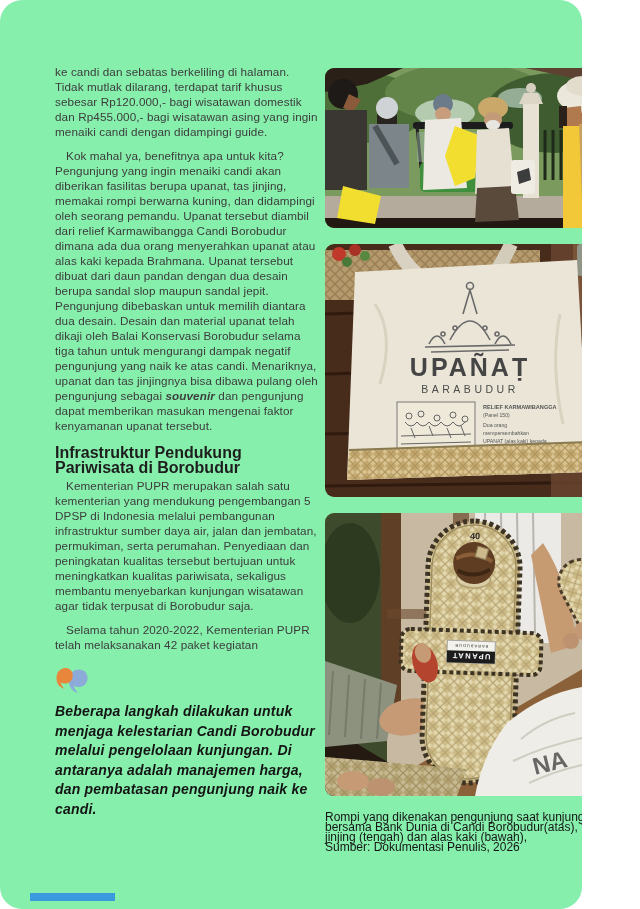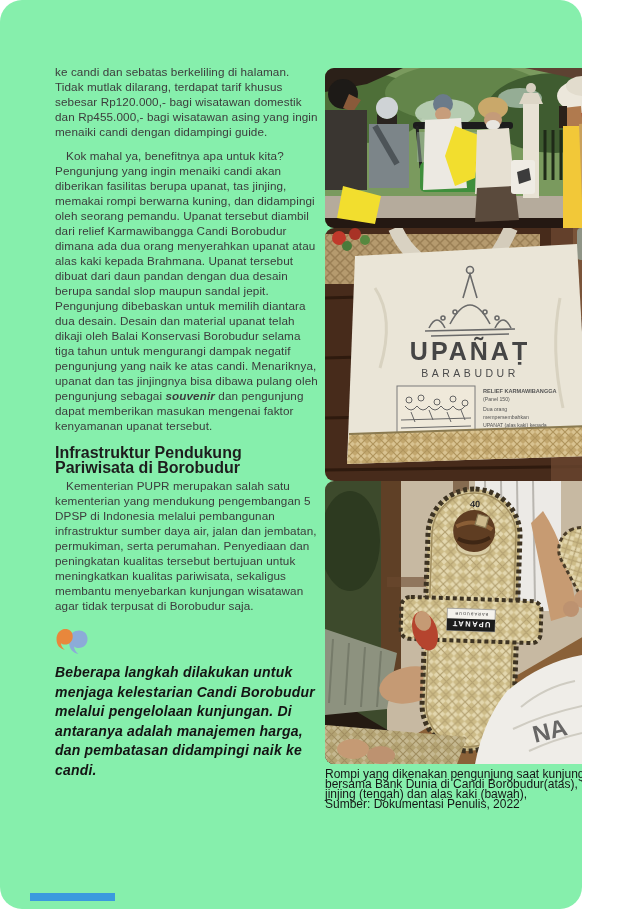--- a/index.html
+++ b/index.html
@@ -9,50 +9,51 @@
   .col-left{position:absolute;left:55px;top:64px;width:266px;color:#3c3c3c;}
   .body-p{font-size:11.7px;line-height:15px;margin:0 0 9px 0;text-align:left;letter-spacing:0.1px;}
   .indent{text-indent:11px;}
   .body-p i{font-style:italic;font-weight:bold;}
   .sec-heading{font-size:16px;line-height:15px;font-weight:700;color:#1d1d1d;margin:12px 0 3px 0;}
   .quote-icon{margin:14px 0 6px 0;height:30px;}
   .pullquote{font-size:14px;line-height:19.5px;font-weight:700;font-style:italic;color:#141414;
              letter-spacing:0.2px;}
   
   .col-right{position:absolute;left:325px;top:68px;width:288px;}
-  .photo{border-radius:9px;overflow:hidden;display:block;margin-bottom:0;}
+  .photo{border-radius:9px;overflow:hidden;display:block;margin-bottom:16px;}
   .photo svg{display:block;}
   .caption{margin-top:5px;font-size:12px;line-height:10px;color:#151515;width:288px;}
   .caption .src{display:block;}
   
   .footer-bar{position:absolute;left:30px;top:893px;width:85px;height:8px;background:#3b9ade;}
 </style>
 </head>
 <body>
 
 <div class="page">
 
   <div class="col-left">
     <p class="body-p">ke candi dan sebatas berkeliling di halaman. Tidak mutlak dilarang, terdapat tarif khusus sebesar Rp120.000,- bagi wisatawan domestik dan Rp455.000,- bagi wisatawan asing yang ingin menaiki candi dengan didampingi guide.</p>
 
     <p class="body-p indent"><span>Kok mahal ya, benefitnya apa untuk kita? Pengunjung yang ingin menaiki candi akan diberikan fasilitas berupa upanat, tas jinjing, memakai rompi berwarna kuning, dan didampingi oleh seorang pemandu. Upanat tersebut diambil dari relief Karmawibangga Candi Borobudur dimana ada dua orang menyerahkan upanat atau alas kaki kepada Brahmana. Upanat tersebut dibuat dari daun pandan dengan dua desain berupa sandal slop maupun sandal jepit. Pengunjung dibebaskan untuk memilih diantara dua desain. Desain dan material upanat telah dikaji oleh Balai Konservasi Borobudur selama tiga tahun untuk mengurangi dampak negatif pengunjung yang naik ke atas candi. Menariknya, upanat dan tas jinjingnya bisa dibawa pulang oleh pengunjung sebagai </span><i>souvenir</i><span> dan pengunjung dapat memberikan masukan mengenai faktor kenyamanan upanat tersebut.</span></p>
 
     <h3 class="sec-heading">Infrastruktur Pendukung Pariwisata di Borobudur</h3>
 
     <p class="body-p indent">Kementerian PUPR merupakan salah satu kementerian yang mendukung pengembangan 5 DPSP di Indonesia melalui pembangunan infrastruktur sumber daya air, jalan dan jembatan, permukiman, serta perumahan. Penyediaan dan peningkatan kualitas tersebut bertujuan untuk meningkatkan kualitas pariwisata, sekaligus membantu menyebarkan kunjungan wisatawan agar tidak terpusat di Borobudur saja.</p>
 
+    <p class="body-p indent">Selama tahun 2020-2022, Kementerian PUPR telah melaksanakan 42 paket kegiatan</p>
 
     <div class="quote-icon">
       <svg width="40" height="30" viewBox="0 0 40 30">
         <path d="M20.5 4 c6 -2 11.5 1 12 7 c0.5 6 -3.5 10 -9 10 c-2 0 -3.5 -0.6 -4.5 -1.5 c0.3 3.2 2 5.8 4.5 7.5 c-5.5 -0.8 -9.5 -5.5 -9.5 -12 c0 -5.5 2.5 -9.6 6.5 -11z" fill="#8cabd8"></path>
         <path d="M7.5 2.5 c5 -1.6 9.8 1 10.2 6.2 c0.4 5.2 -3 8.8 -7.8 8.8 c-1.7 0 -3 -0.5 -4 -1.3 c0.3 2.8 1.8 5 3.9 6.6 c-4.8 -0.7 -8.3 -4.8 -8.3 -10.5 c0 -4.8 2.3 -8.4 6 -9.8z" fill="#e8873c"></path>
       </svg>
     </div>
 
-    <div class="pullquote">Beberapa langkah dilakukan untuk menjaga kelestarian Candi Borobudur melalui pengelolaan kunjungan. Di antaranya adalah manajemen harga, dan pembatasan didampingi naik ke candi.</div>
+    <div class="pullquote">Beberapa langkah dilakukan untuk menjaga kelestarian Candi Borobudur melalui pengelolaan kunjungan. Di antaranya adalah manajemen harga, dan pembatasan pengunjung naik ke candi.</div>
   </div>
 
   <div class="col-right">
 
     <div class="photo">
       <svg width="288" height="160" viewBox="0 0 288 160">
         <rect width="288" height="160" fill="#7a9a5e"></rect>
         <ellipse cx="40" cy="40" rx="60" ry="35" fill="#4e6f38"></ellipse>
         <ellipse cx="140" cy="25" rx="80" ry="30" fill="#63854a"></ellipse>
         <ellipse cx="230" cy="45" rx="70" ry="40" fill="#3f5c30"></ellipse>
@@ -286,18 +287,18 @@
 
         <polygon points="0,244 142,256 132,283 0,283" fill="url(#weave2)"></polygon>
         <polygon points="0,244 142,256 132,283 0,283" fill="#6b5a38" opacity="0.25"></polygon>
         <ellipse cx="28" cy="268" rx="16" ry="10" fill="#c59a74"></ellipse>
         <ellipse cx="56" cy="274" rx="14" ry="9" fill="#bd9270"></ellipse>
       </svg>
     </div>
 
     <div class="caption">
       <span>Rompi yang dikenakan pengunjung saat kunjungan bersama Bank Dunia di Candi Borobudur(atas), tas jinjing (tengah) dan alas kaki (bawah),</span>
-      <span class="src">Sumber: Dokumentasi Penulis, 2022</span>
+      <span class="src">Sumber: Dokumentasi Penulis, 2026</span>
     </div>
   </div>
 
   <div class="footer-bar"></div>
 </div>
 
 </body></html>

